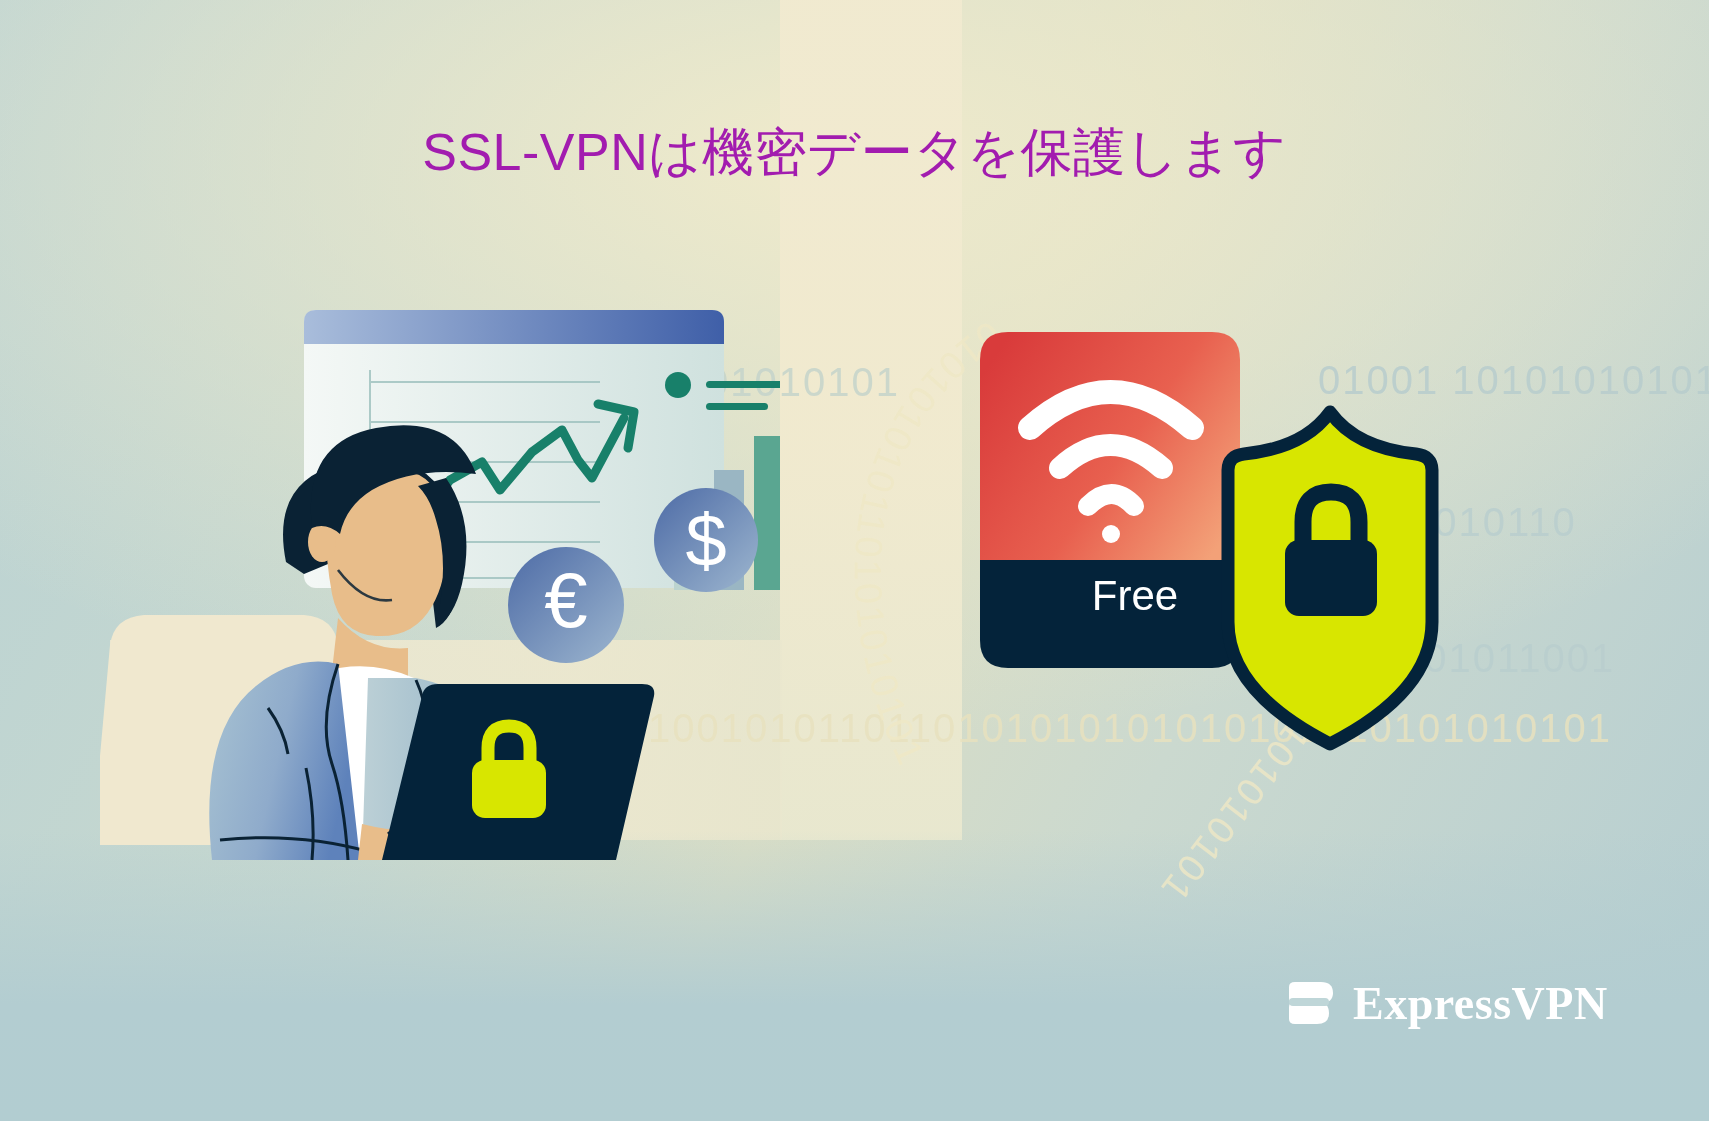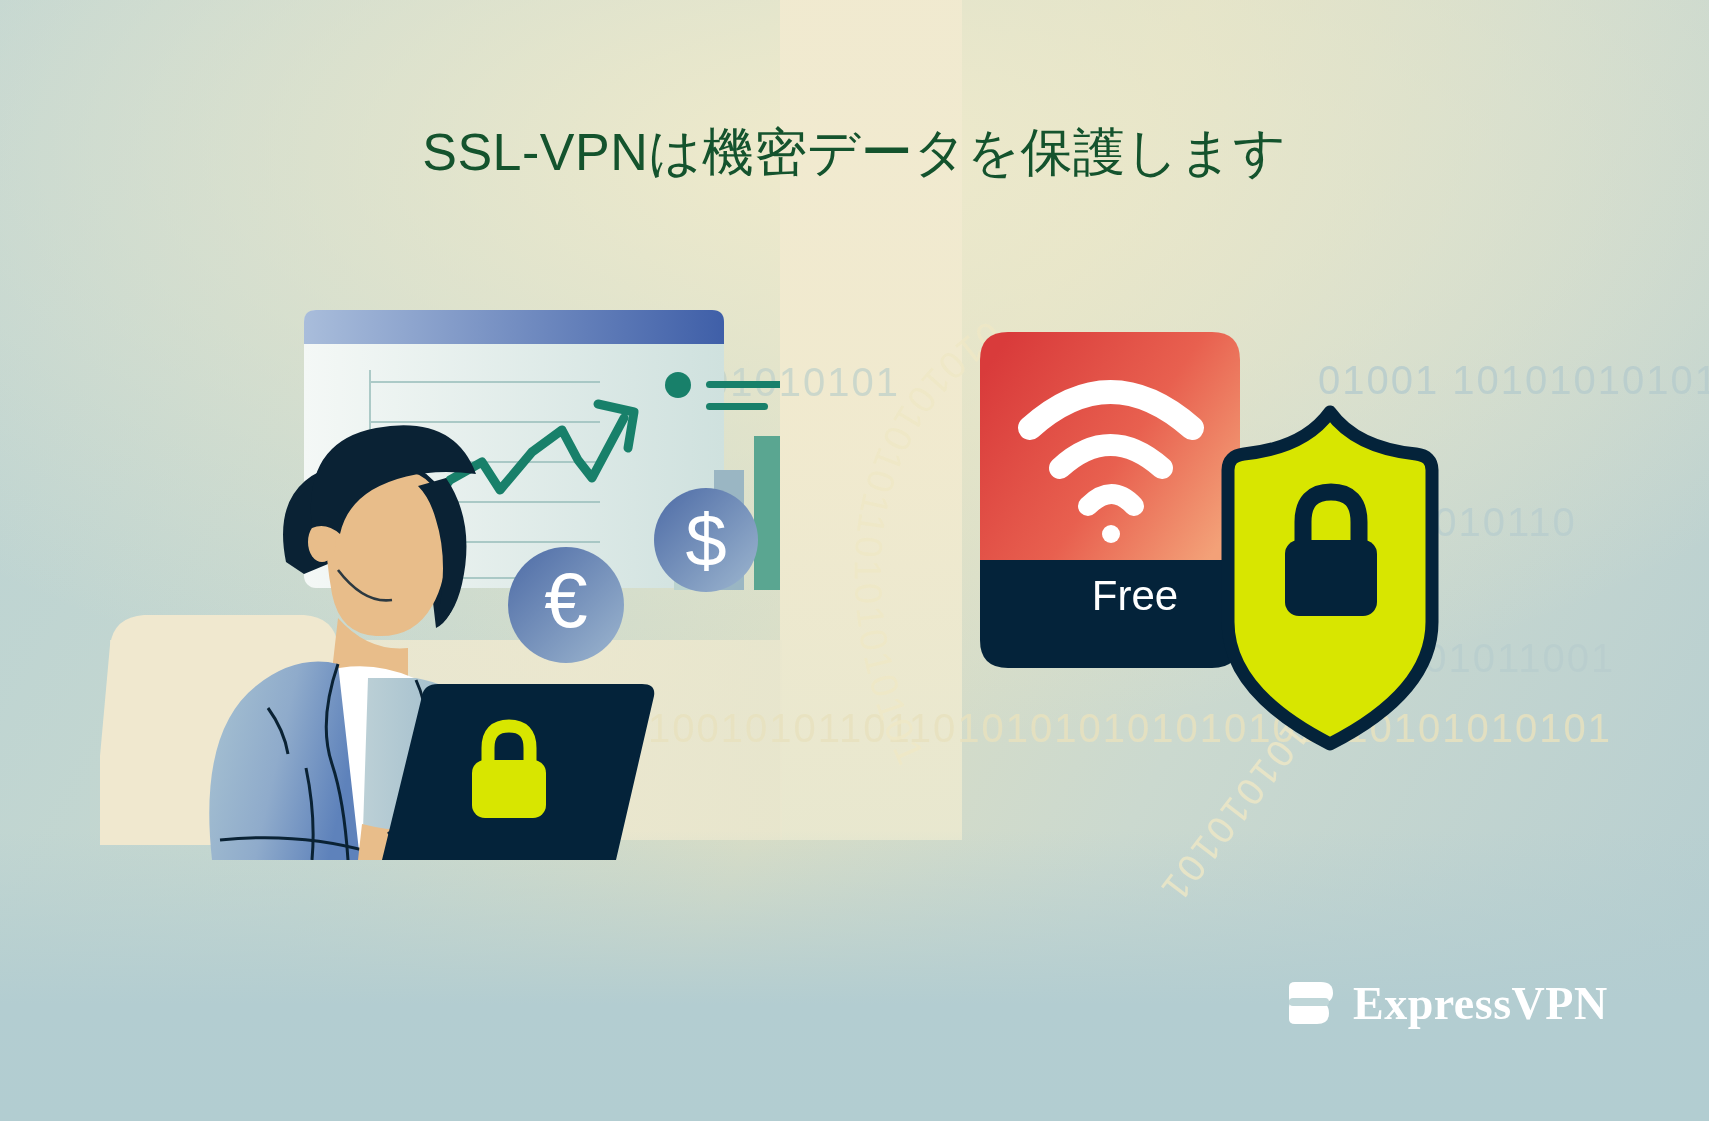--- a/index.html
+++ b/index.html
@@ -50,21 +50,21 @@
   #binTopRow{left:706px;top:360px;font-size:40px;color:#c3d3cb;opacity:.8;}
 
   .bin-arc{position:absolute;left:790px;top:300px;width:420px;height:560px;}
   .bin-arc text{font-family:"Liberation Sans",sans-serif;font-size:38px;fill:#efe8c6;opacity:.85;letter-spacing:3px;}
   .bin-arc2{position:absolute;left:1020px;top:560px;width:420px;height:480px;}
   .bin-arc2 text{font-family:"Liberation Sans",sans-serif;font-size:38px;fill:#efe8c6;opacity:.8;letter-spacing:3px;}
 
   
   #headline{
     position:absolute;left:0;top:118px;width:1709px;text-align:center;
-    font-size:52px;color:#14532d;font-weight:400;letter-spacing:.5px;
+    font-size:52px;color:#a21caf;font-weight:400;letter-spacing:.5px;
     font-family:"Liberation Sans","DejaVu Sans",sans-serif;
   }
 
   
   #leftIllus{position:absolute;left:100px;top:300px;width:680px;height:560px;}
 
   
   #rightIllus{position:absolute;left:960px;top:320px;width:500px;height:460px;}
 
   #freeLabel{

